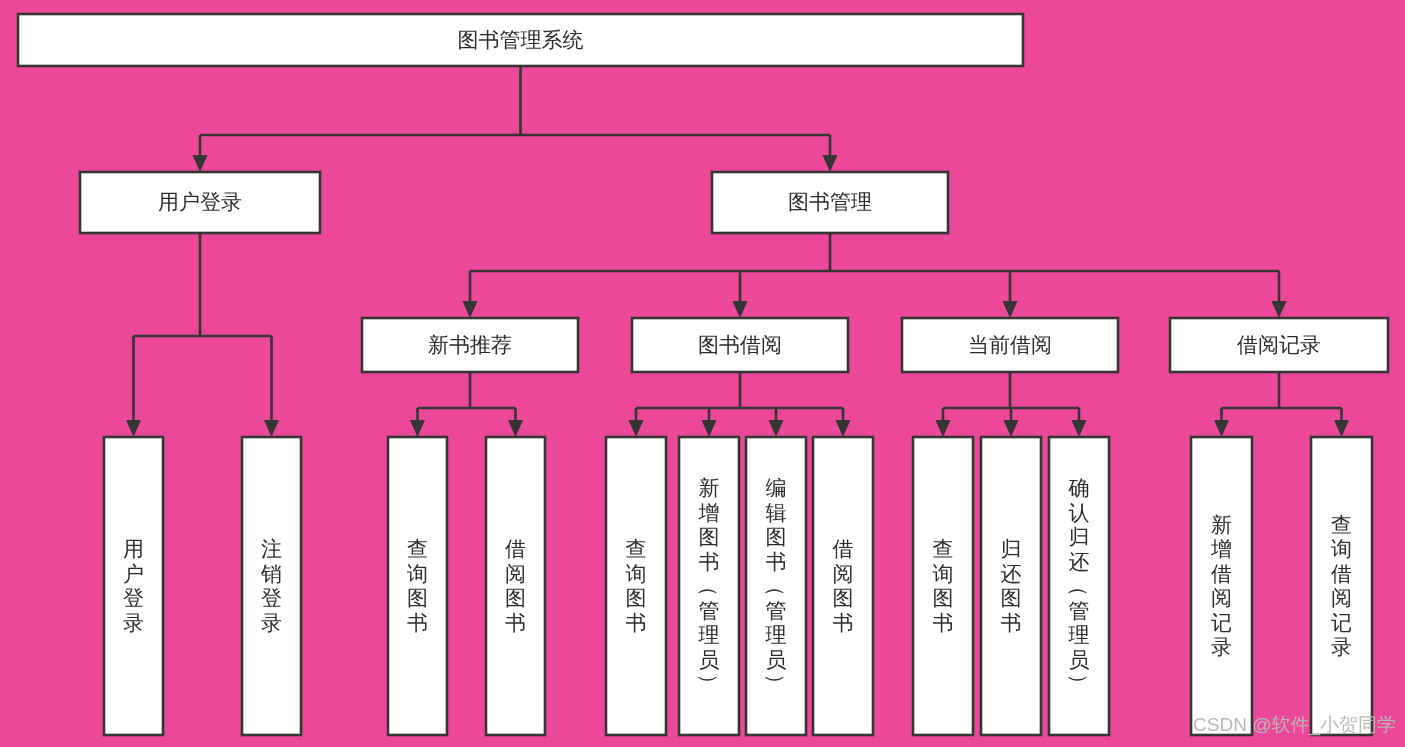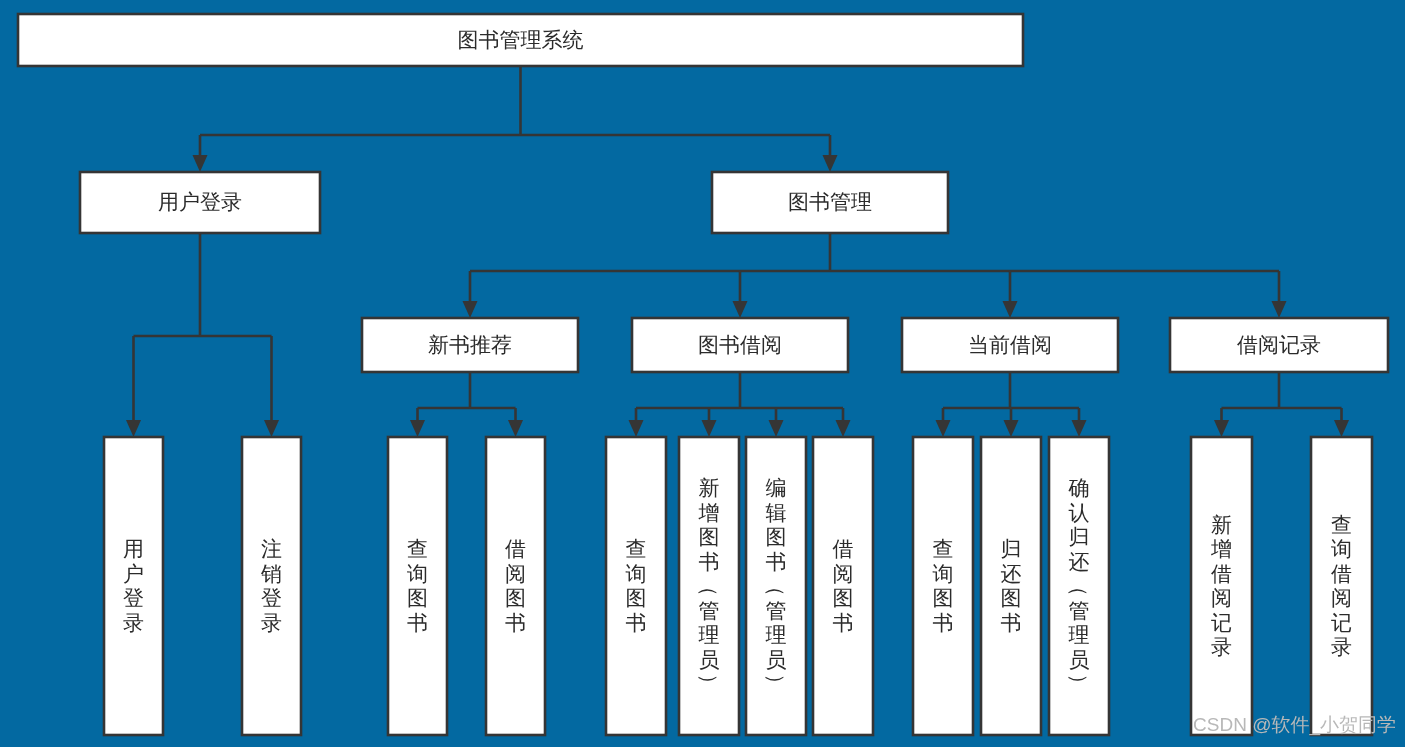--- a/index.html
+++ b/index.html
@@ -10,21 +10,21 @@
   body {
     width: 1405px;
     height: 747px;
     font-family: "Liberation Sans", "DejaVu Sans", sans-serif;
     overflow: hidden;
   }
   #diagram-root {
     position: relative;
     width: 1405px;
     height: 747px;
-    background: #0369a1;
+    background: #ec4899;
   }
   svg.diagram-canvas {
     position: absolute;
     top: 0;
     left: 0;
     width: 1405px;
     height: 747px;
     display: block;
   }
   .node-box {

